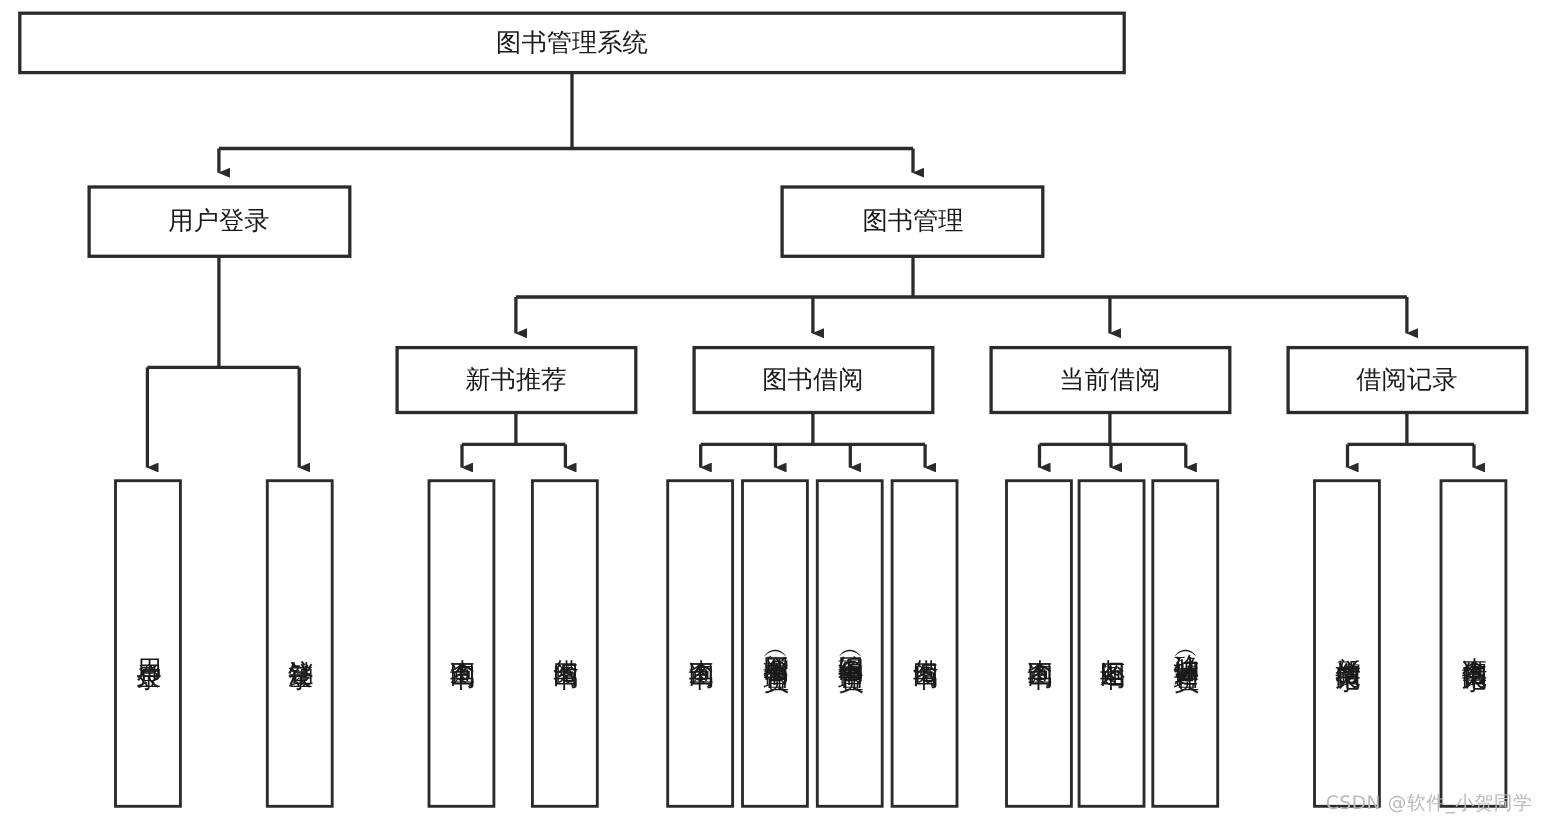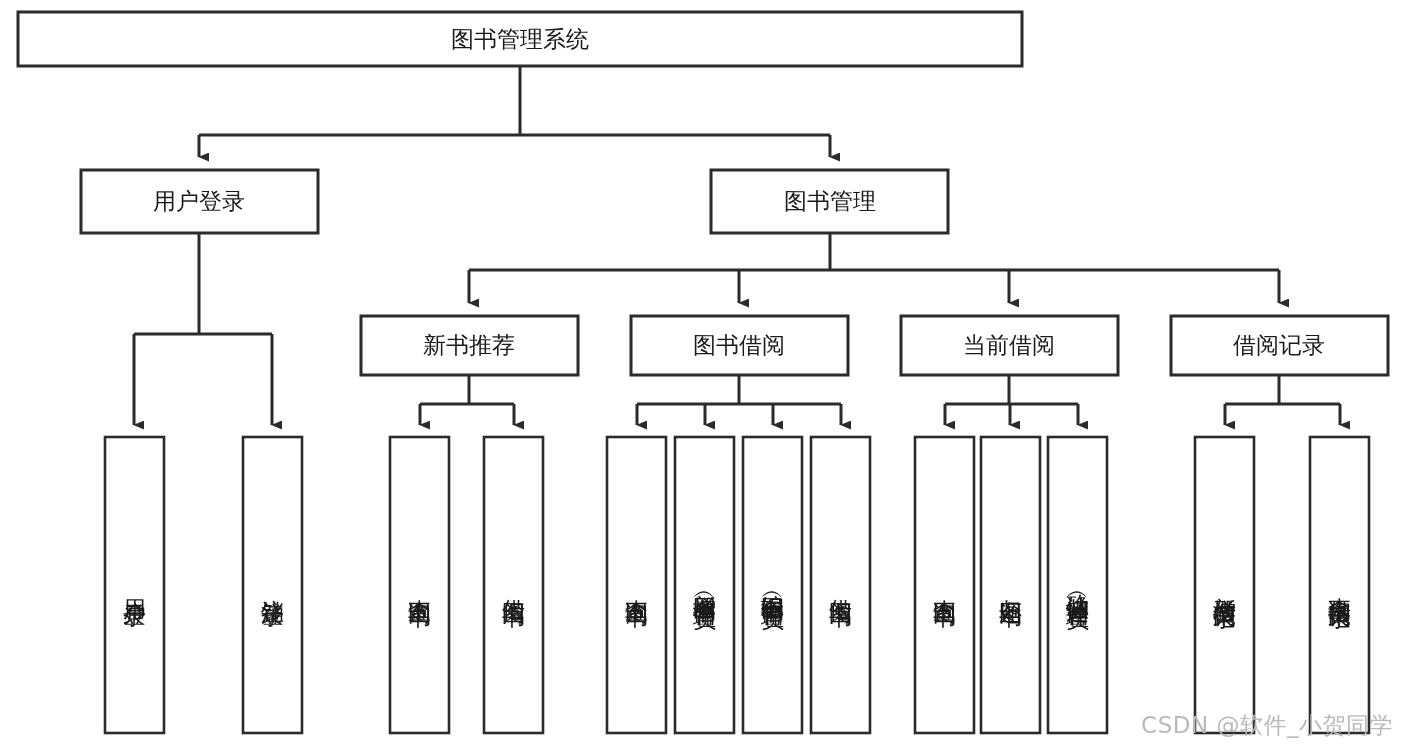--- a/index.html
+++ b/index.html
@@ -62,21 +62,21 @@
     letter-spacing: 2px;
     color: #1a1a1a;
     white-space: nowrap;
     pointer-events: none;
   }
   .watermark {
     position: absolute;
     right: 12px;
     bottom: 6px;
     font-family: "DejaVu Sans", "Liberation Sans", sans-serif;
-    font-size: 23px;
+    font-size: 17px;
     color: #b9b9b9;
     letter-spacing: 0.5px;
     white-space: nowrap;
   }
 </style>
 </head>
 <body>
 
 <div id="diagram-root">
 

